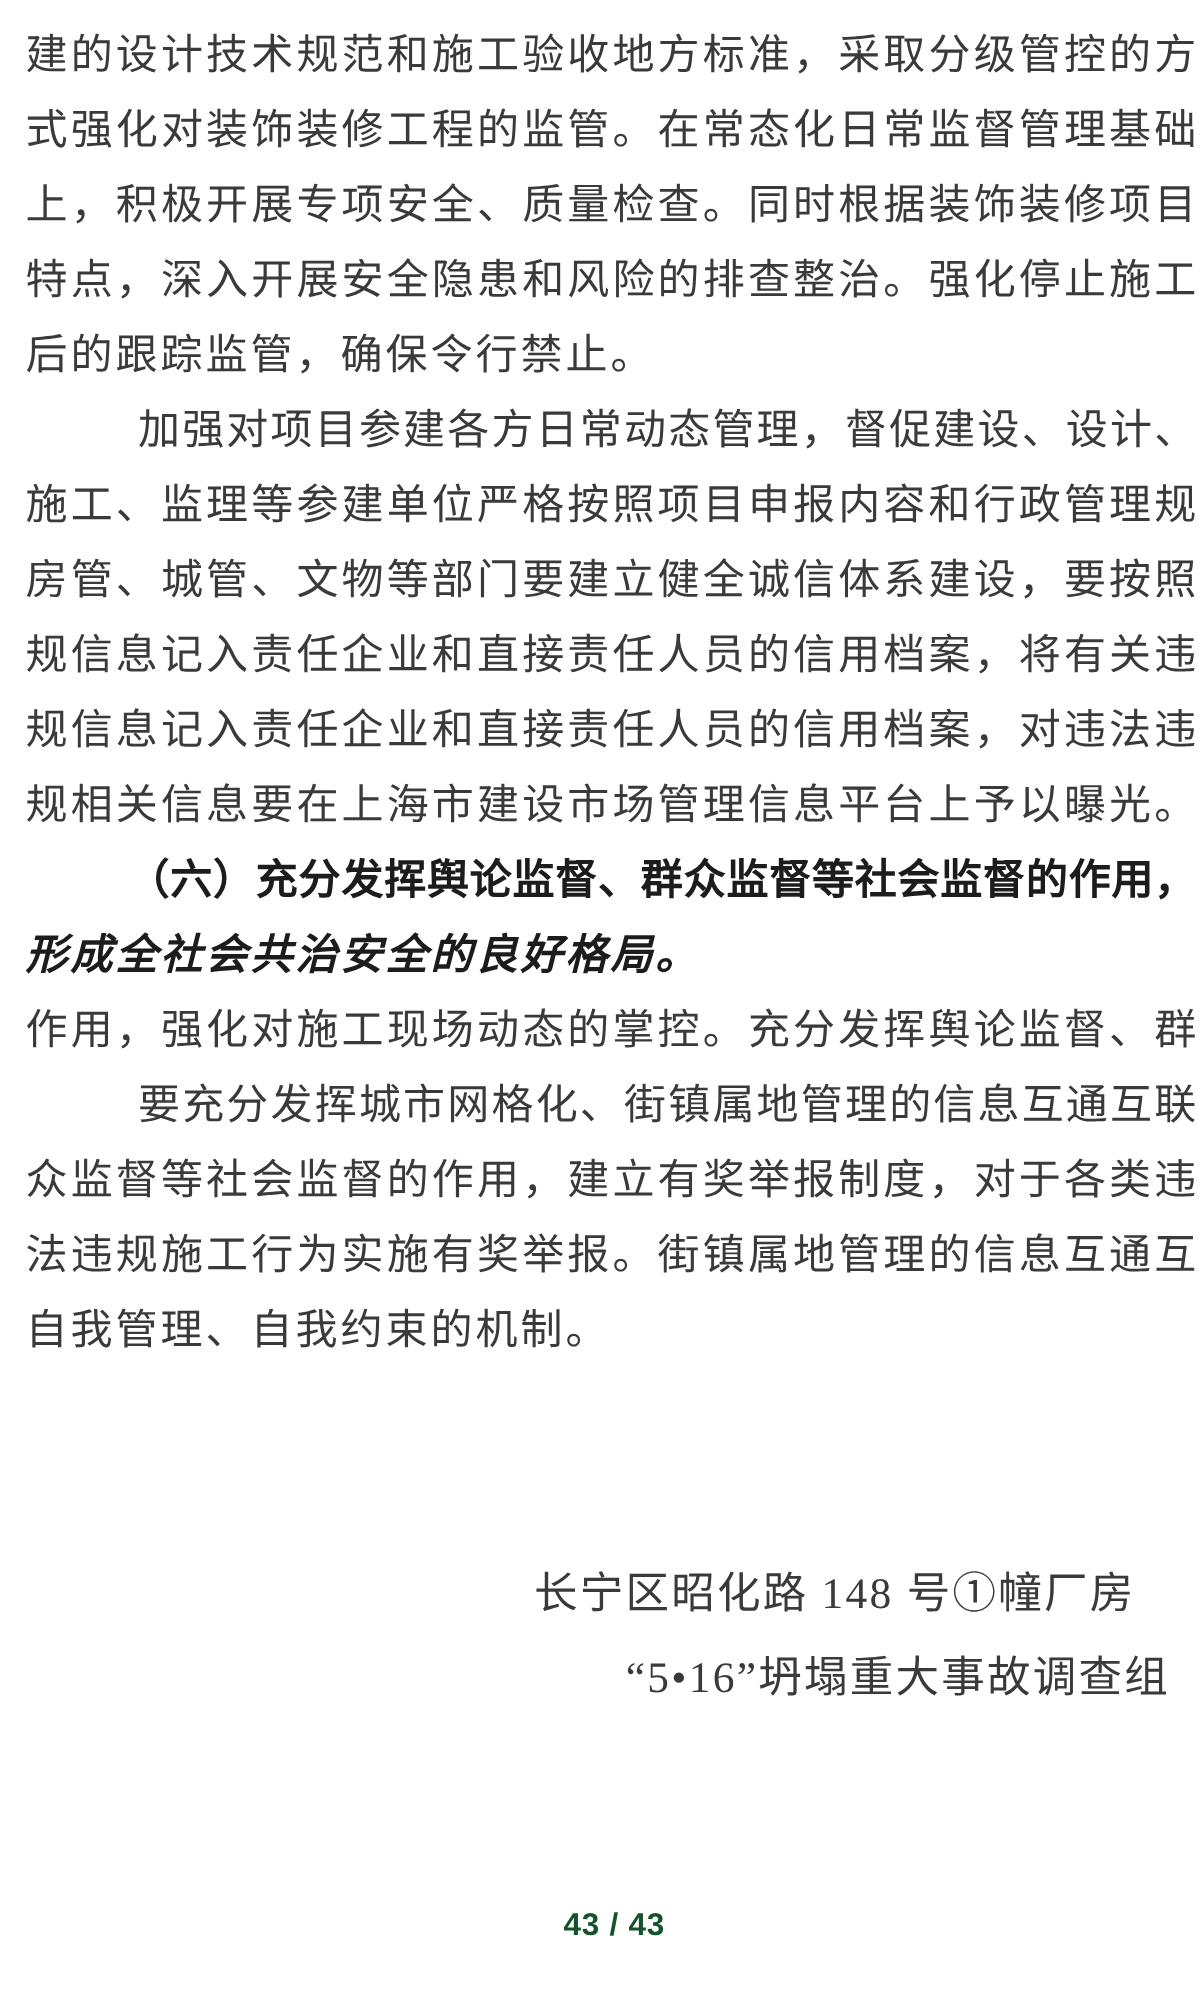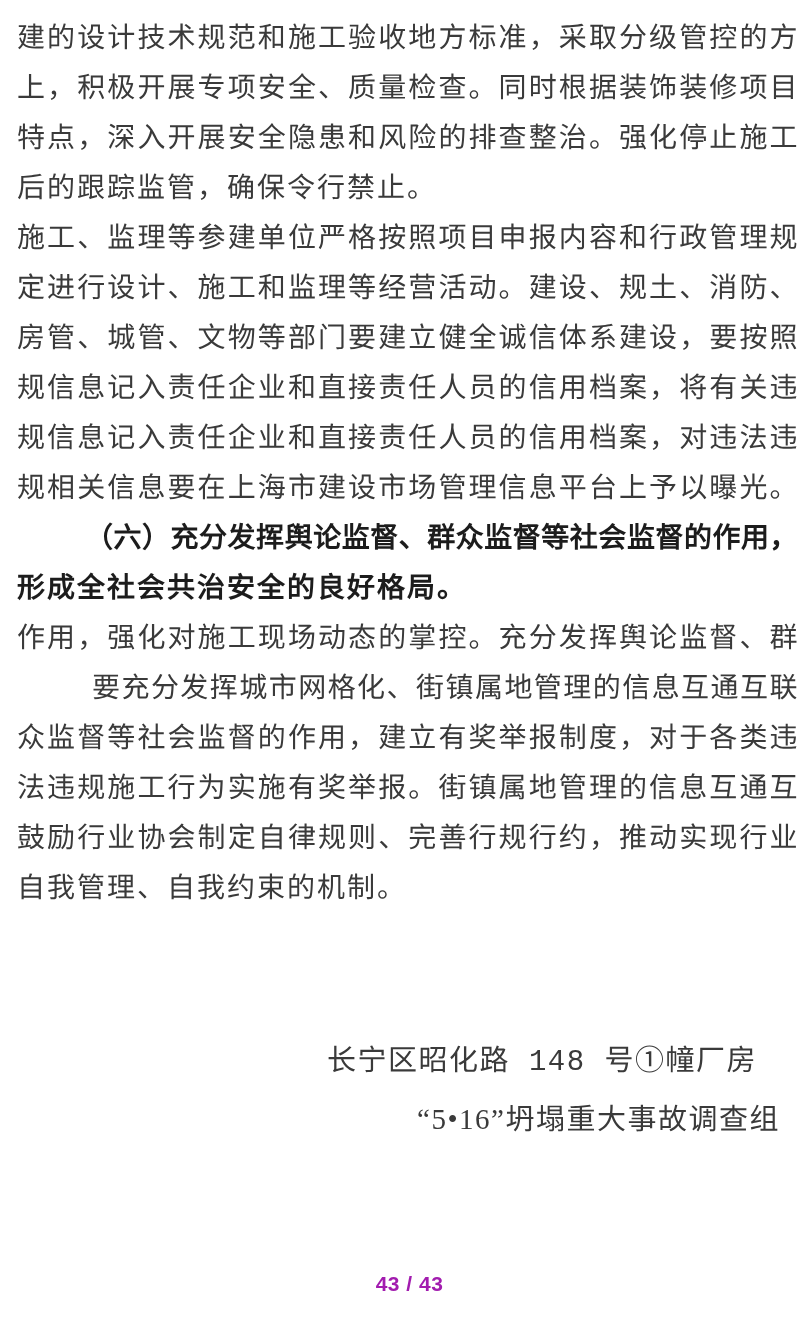--- a/index.html
+++ b/index.html
@@ -40,75 +40,75 @@
   .ln.ind {
     text-indent: 75px;
   }
   .ln.head {
     font-weight: bold;
     color: #1c1c1c;
     text-indent: 68px;
   }
   .ln.head.end {
     text-indent: 0;
+    font-style: italic;
   }
   .signature {
     margin-top: 122px;
     padding-right: 19px;
     text-align: right;
     color: #3a3a3a;
   }
   .sig-line {
     font-size: 29px;
     line-height: 56px;
     letter-spacing: 1.5px;
   }
   .sig-line.addr {
     margin-right: 23px;
-    font-family: Liberation Mono, monospace;
   }
   .page-footer {
     position: absolute;
     left: 0;
     top: 1272px;
     width: 100%;
     text-align: center;
   }
   .page-number {
     font-family: "Liberation Sans", "DejaVu Sans", sans-serif;
     font-weight: bold;
     font-size: 21px;
-    color: #a21caf;
+    color: #14532d;
     letter-spacing: 0.5px;
     margin-left: 20px;
   }
 </style>
 </head>
 <body>
 
 <div class="page">
 
   <div class="body-text">
     <div class="ln">建的设计技术规范和施工验收地方标准，采取分级管控的方</div>
+    <div class="ln">式强化对装饰装修工程的监管。在常态化日常监督管理基础</div>
     <div class="ln">上，积极开展专项安全、质量检查。同时根据装饰装修项目</div>
     <div class="ln">特点，深入开展安全隐患和风险的排查整治。强化停止施工</div>
     <div class="ln end">后的跟踪监管，确保令行禁止。</div>
+    <div class="ln ind">加强对项目参建各方日常动态管理，督促建设、设计、</div>
     <div class="ln">施工、监理等参建单位严格按照项目申报内容和行政管理规</div>
-    <div class="ln">定进行设计、施工和监理等经营活动。建设、规土、消防、</div>
     <div class="ln">房管、城管、文物等部门要建立健全诚信体系建设，要按照</div>
     <div class="ln">规信息记入责任企业和直接责任人员的信用档案，将有关违</div>
     <div class="ln">规信息记入责任企业和直接责任人员的信用档案，对违法违</div>
     <div class="ln">规相关信息要在上海市建设市场管理信息平台上予以曝光。</div>
     <div class="ln head">（六）充分发挥舆论监督、群众监督等社会监督的作用，</div>
     <div class="ln head end">形成全社会共治安全的良好格局。</div>
     <div class="ln">作用，强化对施工现场动态的掌控。充分发挥舆论监督、群</div>
     <div class="ln ind">要充分发挥城市网格化、街镇属地管理的信息互通互联</div>
     <div class="ln">众监督等社会监督的作用，建立有奖举报制度，对于各类违</div>
     <div class="ln">法违规施工行为实施有奖举报。街镇属地管理的信息互通互联，</div>
-    <div class="ln">鼓励行业协会制定自律规则、完善行规行约，推动实现行业</div>
     <div class="ln end">自我管理、自我约束的机制。</div>
   </div>
 
   <div class="signature">
     <div class="sig-line addr">长宁区昭化路 148 号①幢厂房</div>
     <div class="sig-line">“5•16”坍塌重大事故调查组</div>
   </div>
 
   <div class="page-footer">
     <span class="page-number">43 / 43</span>

